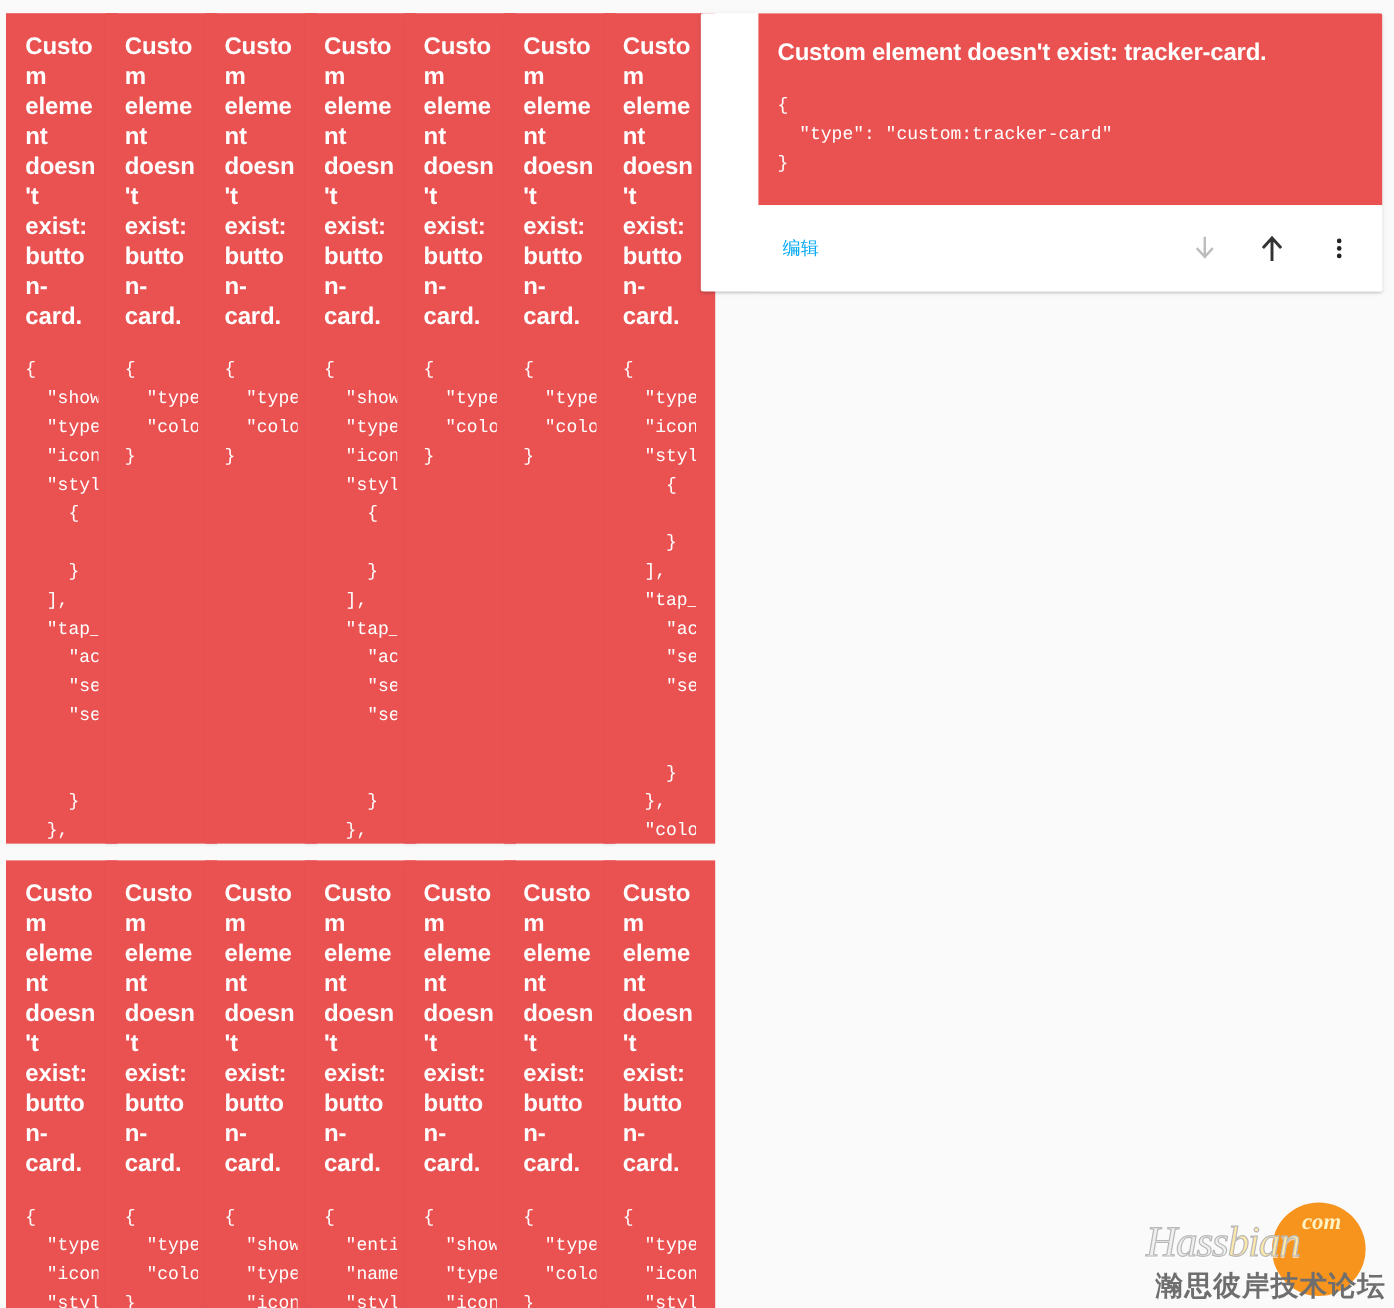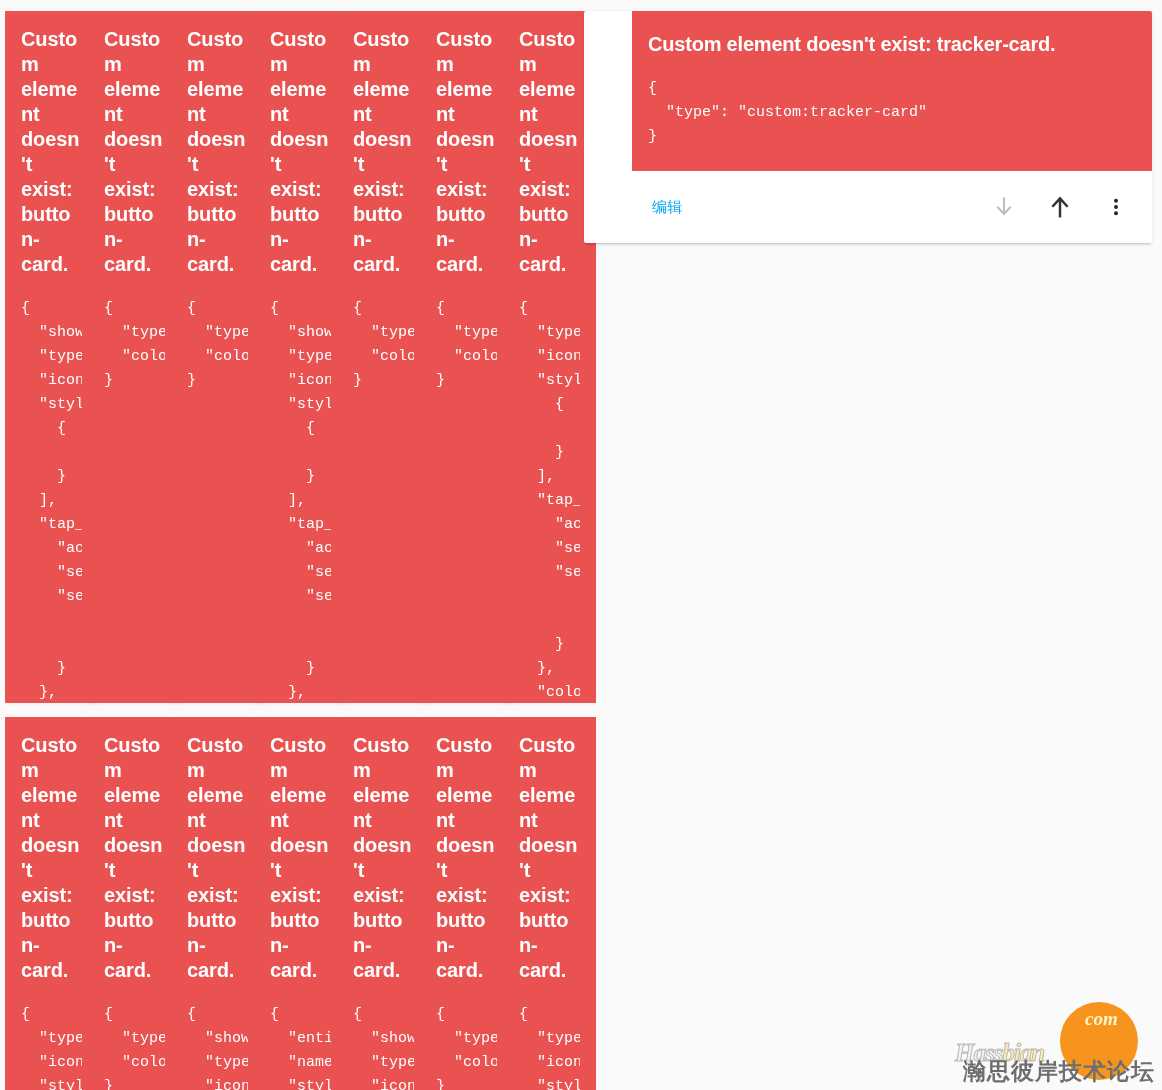--- a/index.html
+++ b/index.html
@@ -159,27 +159,26 @@
     background: #f7941e;
   }
 
   #watermark .wm-text {
     position: absolute;
     left: 0px;
     top: 14px;
     width: 200px;
     font-family: "Liberation Serif", serif;
     font-style: italic;
-    font-weight: bold;
-    font-size: 25px;
+    font-weight: normal;
+    font-size: 36px;
     letter-spacing: -1px;
     color: #f0f0f0;
     -webkit-text-stroke: 1px #b8b8b8;
     text-shadow: 0 1px 0 rgba(255,255,255,0.6);
-    margin-top: 25px;
   }
 
   #watermark .wm-text .hl { color: #ffe9a8; }
 
   #watermark .wm-com {
     position: absolute;
     left: 130px;
     top: 8px;
     font-family: "Liberation Serif", serif;
     font-style: italic;

